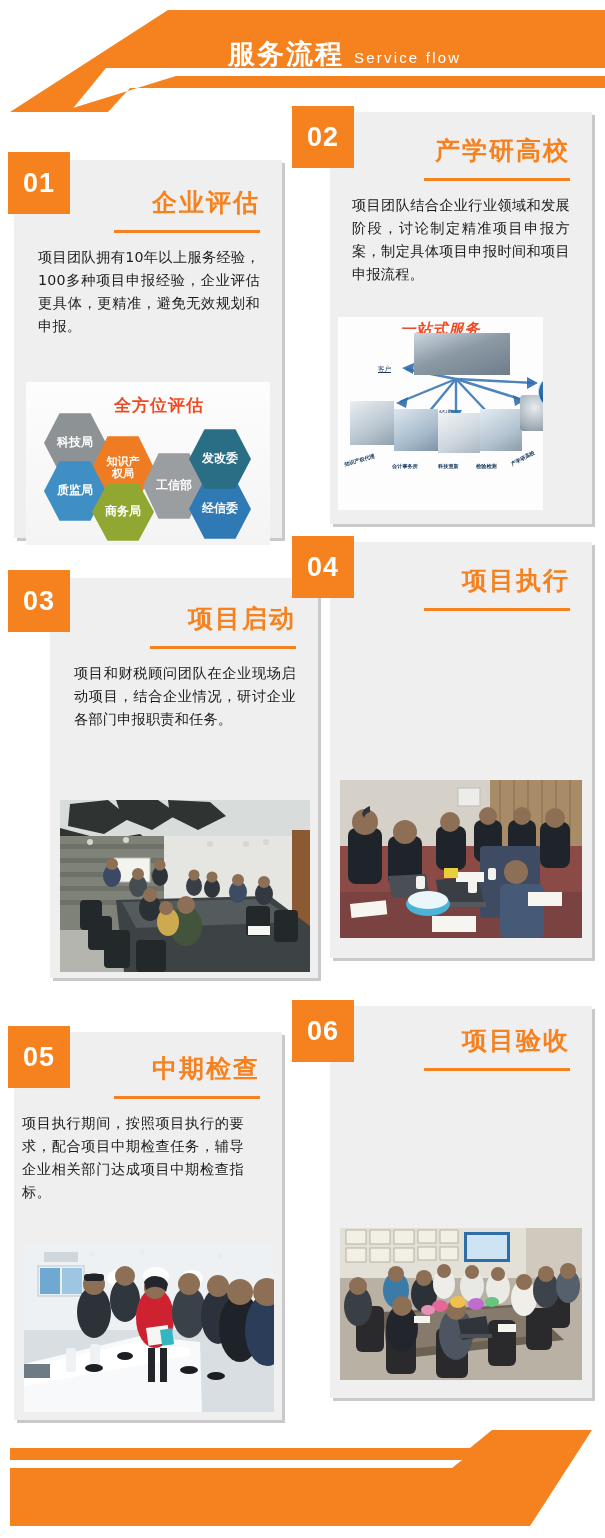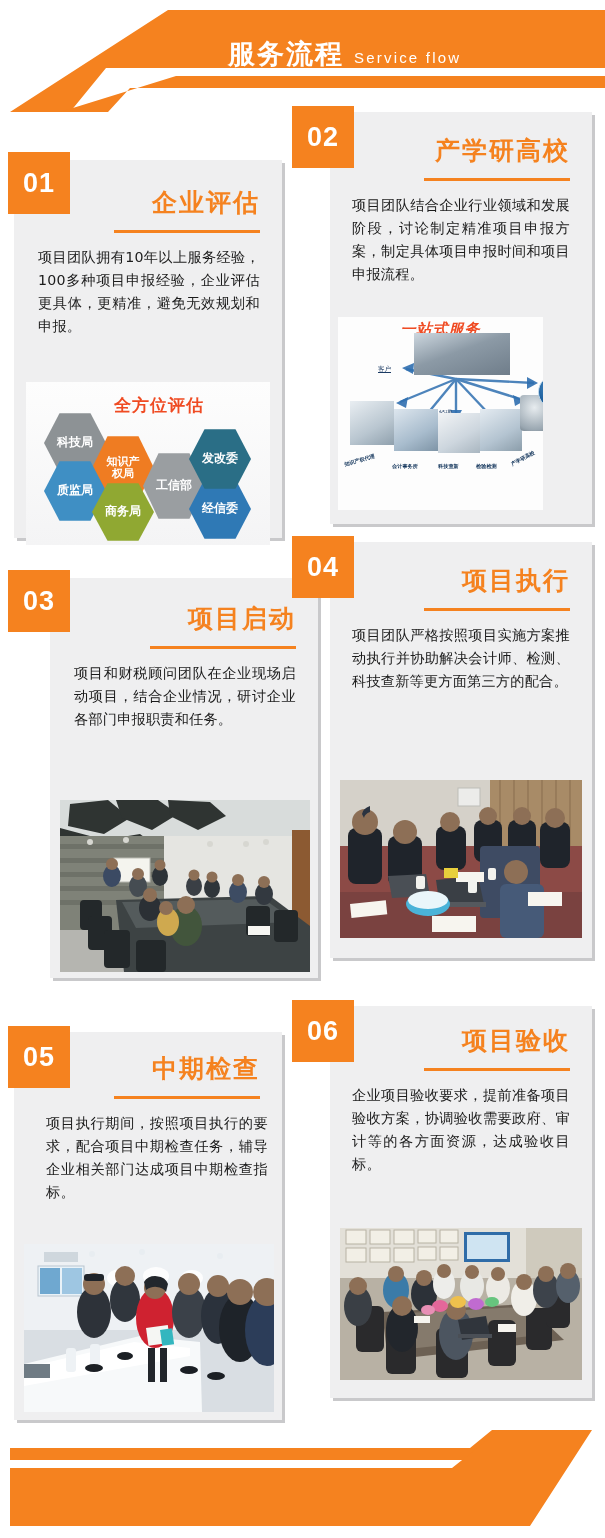--- a/index.html
+++ b/index.html
@@ -261,21 +261,20 @@
       </g>
       <rect x="188" y="126" width="22" height="9" fill="#f6f6f2"></rect>
     </svg>
   </div>
 </div>
 <div class="badge" style="left:8px;top:570px;">03</div>
 
 <div class="card" style="left:330px;top:542px;width:262px;height:416px;">
   <div class="card-title" style="position:absolute;left:94px;top:22px;width:146px;">项目执行</div>
   <div class="title-rule" style="position:absolute;left:94px;top:62px;width:146px;"></div>
-  <div class="card-body" style="position:absolute;left:22px;top:82px;width:218px;">项目团队严格按照项目实施方案推动执行并协助解决会计师、检测、科技查新等更方面第三方的配合。</div>
 
   <div class="photo" style="left:10px;top:238px;width:242px;height:158px;">
     <svg width="242" height="158" viewBox="0 0 242 158">
       <rect width="242" height="158" fill="#cdc7bf"></rect>
       <rect x="0" y="0" width="242" height="66" fill="#d5d1c9"></rect>
       <rect x="150" y="0" width="92" height="66" fill="#a88b67"></rect>
       <g stroke="#8e7252" stroke-width="1.2">
         <line x1="160" y1="0" x2="160" y2="66"></line>
           <line x1="174" y1="0" x2="174" y2="66"></line>
         <line x1="188" y1="0" x2="188" y2="66"></line>
@@ -326,21 +325,21 @@
         <rect x="148" y="88" width="8" height="12" rx="2"></rect>
       </g>
     </svg>
   </div>
 </div>
 <div class="badge" style="left:292px;top:536px;">04</div>
 
 <div class="card" style="left:14px;top:1032px;width:268px;height:388px;">
   <div class="card-title" style="position:absolute;left:100px;top:20px;width:146px;">中期检查</div>
   <div class="title-rule" style="position:absolute;left:100px;top:60px;width:146px;"></div>
-  <div class="card-body" style="position:absolute;left:32px;top:80px;width:222px;">项目执行期间，按照项目执行的要求，配合项目中期检查任务，辅导企业相关部门达成项目中期检查指标。</div>
+  <div class="card-body" style="position:absolute;left:8px;top:80px;width:222px;">项目执行期间，按照项目执行的要求，配合项目中期检查任务，辅导企业相关部门达成项目中期检查指标。</div>
 
   <div class="photo" style="left:10px;top:212px;width:250px;height:168px;">
     <svg width="250" height="168" viewBox="0 0 250 168">
       <rect width="250" height="168" fill="#e6e9ec"></rect>
       <rect x="0" y="0" width="250" height="86" fill="#eef1f4"></rect>
       <rect x="0" y="86" width="250" height="82" fill="#d9dee3"></rect>
       <rect x="14" y="22" width="46" height="30" fill="#e9f2f8" stroke="#b9c6cf"></rect>
       <rect x="16" y="24" width="20" height="26" fill="#6fa8d0"></rect>
       <rect x="38" y="24" width="20" height="26" fill="#9ec6e2"></rect>
       <rect x="20" y="8" width="34" height="10" fill="#cfd7dd"></rect>
@@ -388,21 +387,20 @@
           <ellipse cx="192" cy="132" rx="9" ry="4"></ellipse>
       </g>
     </svg>
   </div>
 </div>
 <div class="badge" style="left:8px;top:1026px;">05</div>
 
 <div class="card" style="left:330px;top:1006px;width:262px;height:392px;">
   <div class="card-title" style="position:absolute;left:94px;top:18px;width:146px;">项目验收</div>
   <div class="title-rule" style="position:absolute;left:94px;top:58px;width:146px;"></div>
-  <div class="card-body" style="position:absolute;left:22px;top:78px;width:218px;">企业项目验收要求，提前准备项目验收方案，协调验收需要政府、审计等的各方面资源，达成验收目标。</div>
 
   <div class="photo" style="left:10px;top:222px;width:242px;height:152px;">
     <svg width="242" height="152" viewBox="0 0 242 152">
       <rect width="242" height="152" fill="#d4d0c8"></rect>
       <rect x="0" y="0" width="242" height="54" fill="#e3e0d8"></rect>
       <g fill="#f2efe6" stroke="#b7b2a3">
         <rect x="6" y="2" width="20" height="14"></rect>
           <rect x="30" y="2" width="20" height="14"></rect>
         <rect x="54" y="2" width="20" height="14"></rect>
           <rect x="6" y="20" width="20" height="14"></rect>

